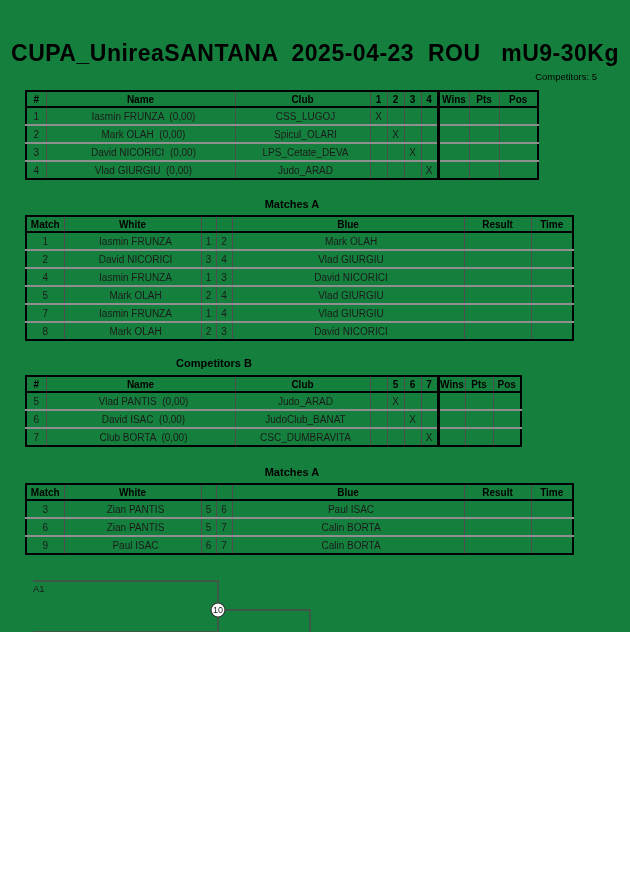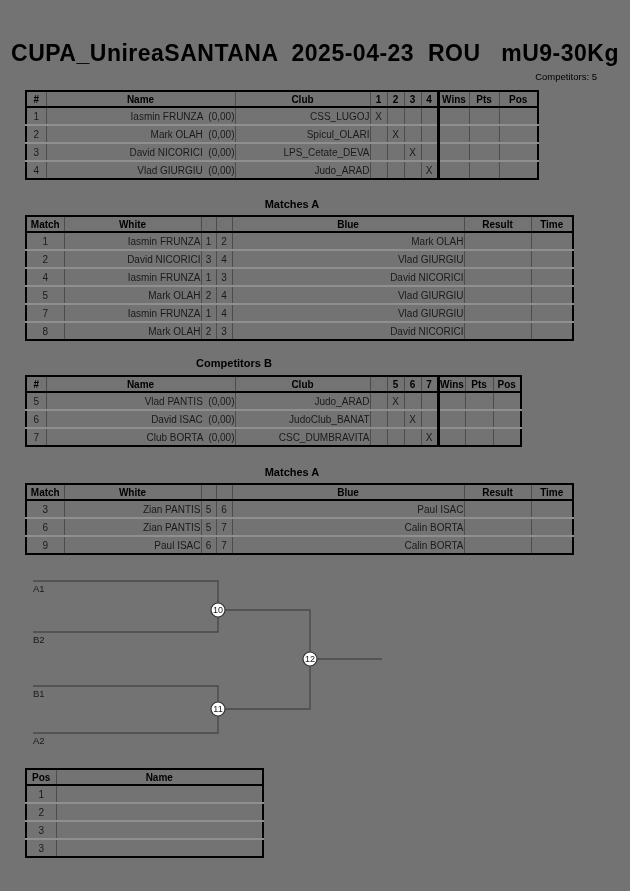--- a/index.html
+++ b/index.html
@@ -1,33 +1,33 @@
 <!DOCTYPE html>
 <html><head>
 <meta charset="utf-8">
 <style>
   html,body{margin:0;padding:0;background:#fff;}
-  .page{position:relative;width:630px;height:891px;background:#737373;
+  .page{position:relative;width:630px;height:632px;background:#15803d;
         font-family:"Liberation Sans",sans-serif;color:#000;overflow:hidden;}
   .main-title{position:absolute;top:40px;left:0;width:630px;text-align:center;
         font-size:23px;font-weight:bold;white-space:pre;letter-spacing:.5px;}
   .sec-title{position:absolute;width:200px;text-align:center;font-size:11px;
         font-weight:bold;white-space:pre;}
   .count{position:absolute;top:71px;right:33px;font-size:9.5px;}
   table.t{position:absolute;border-collapse:collapse;table-layout:fixed;
         font-size:10px;border:2px solid #000;}
   table.t td{border-left:1px solid #4d4d4d;border-top:2px solid #8f8f8f;
         padding:0;height:16px;overflow:hidden;white-space:pre;color:#1a1a1a;
         vertical-align:middle;}
   table.t td:first-child{border-left:none;}
   table.t tr.hdr td{border-top:none;border-bottom:2px solid #000;
         font-weight:bold;color:#000;height:14px;}
   table.t td.thick{border-left:3px solid #000;}
   .c{text-align:center;}
-  .l{text-align:right;padding-left:6px !important;margin-top:34px;}
+  .l{text-align:center;padding-left:6px !important;margin-top:34px;}
   .bracket{position:absolute;left:0;top:570px;}
   .bracket path, .bracket line{fill:none;stroke:#4a4a4a;stroke-width:1.4;}
   .bracket circle{fill:#fff;stroke:#333;stroke-width:1.2;}
   .bracket text{font-family:"Liberation Sans",sans-serif;font-size:9.5px;fill:#1a1a1a;}
   .bracket text.node{font-size:9px;text-anchor:middle;}
 </style>
 </head>
 <body>
 
 <div class="page">
@@ -184,21 +184,21 @@
       <td class="l">Mark OLAH</td>
       <td class="c">2</td>
       <td class="c">3</td>
       <td class="l">David NICORICI</td>
       <td class="c"></td>
       <td class="c"></td>
     </tr>
   </tbody>
     </table>
 
-  <div class="sec-title" style="left:134px;top:357px;">Competitors B</div>
+  <div class="sec-title" style="left:114px;top:357px;">Competitors B</div>
 
   <table class="t" style="left:25px;top:375px;width:495px;">
     <colgroup>
         <col style="width:20px">
         <col style="width:189px">
         <col style="width:135px">
         <col style="width:17px">
         <col style="width:17px">
         <col style="width:17px">
         <col style="width:17px">

